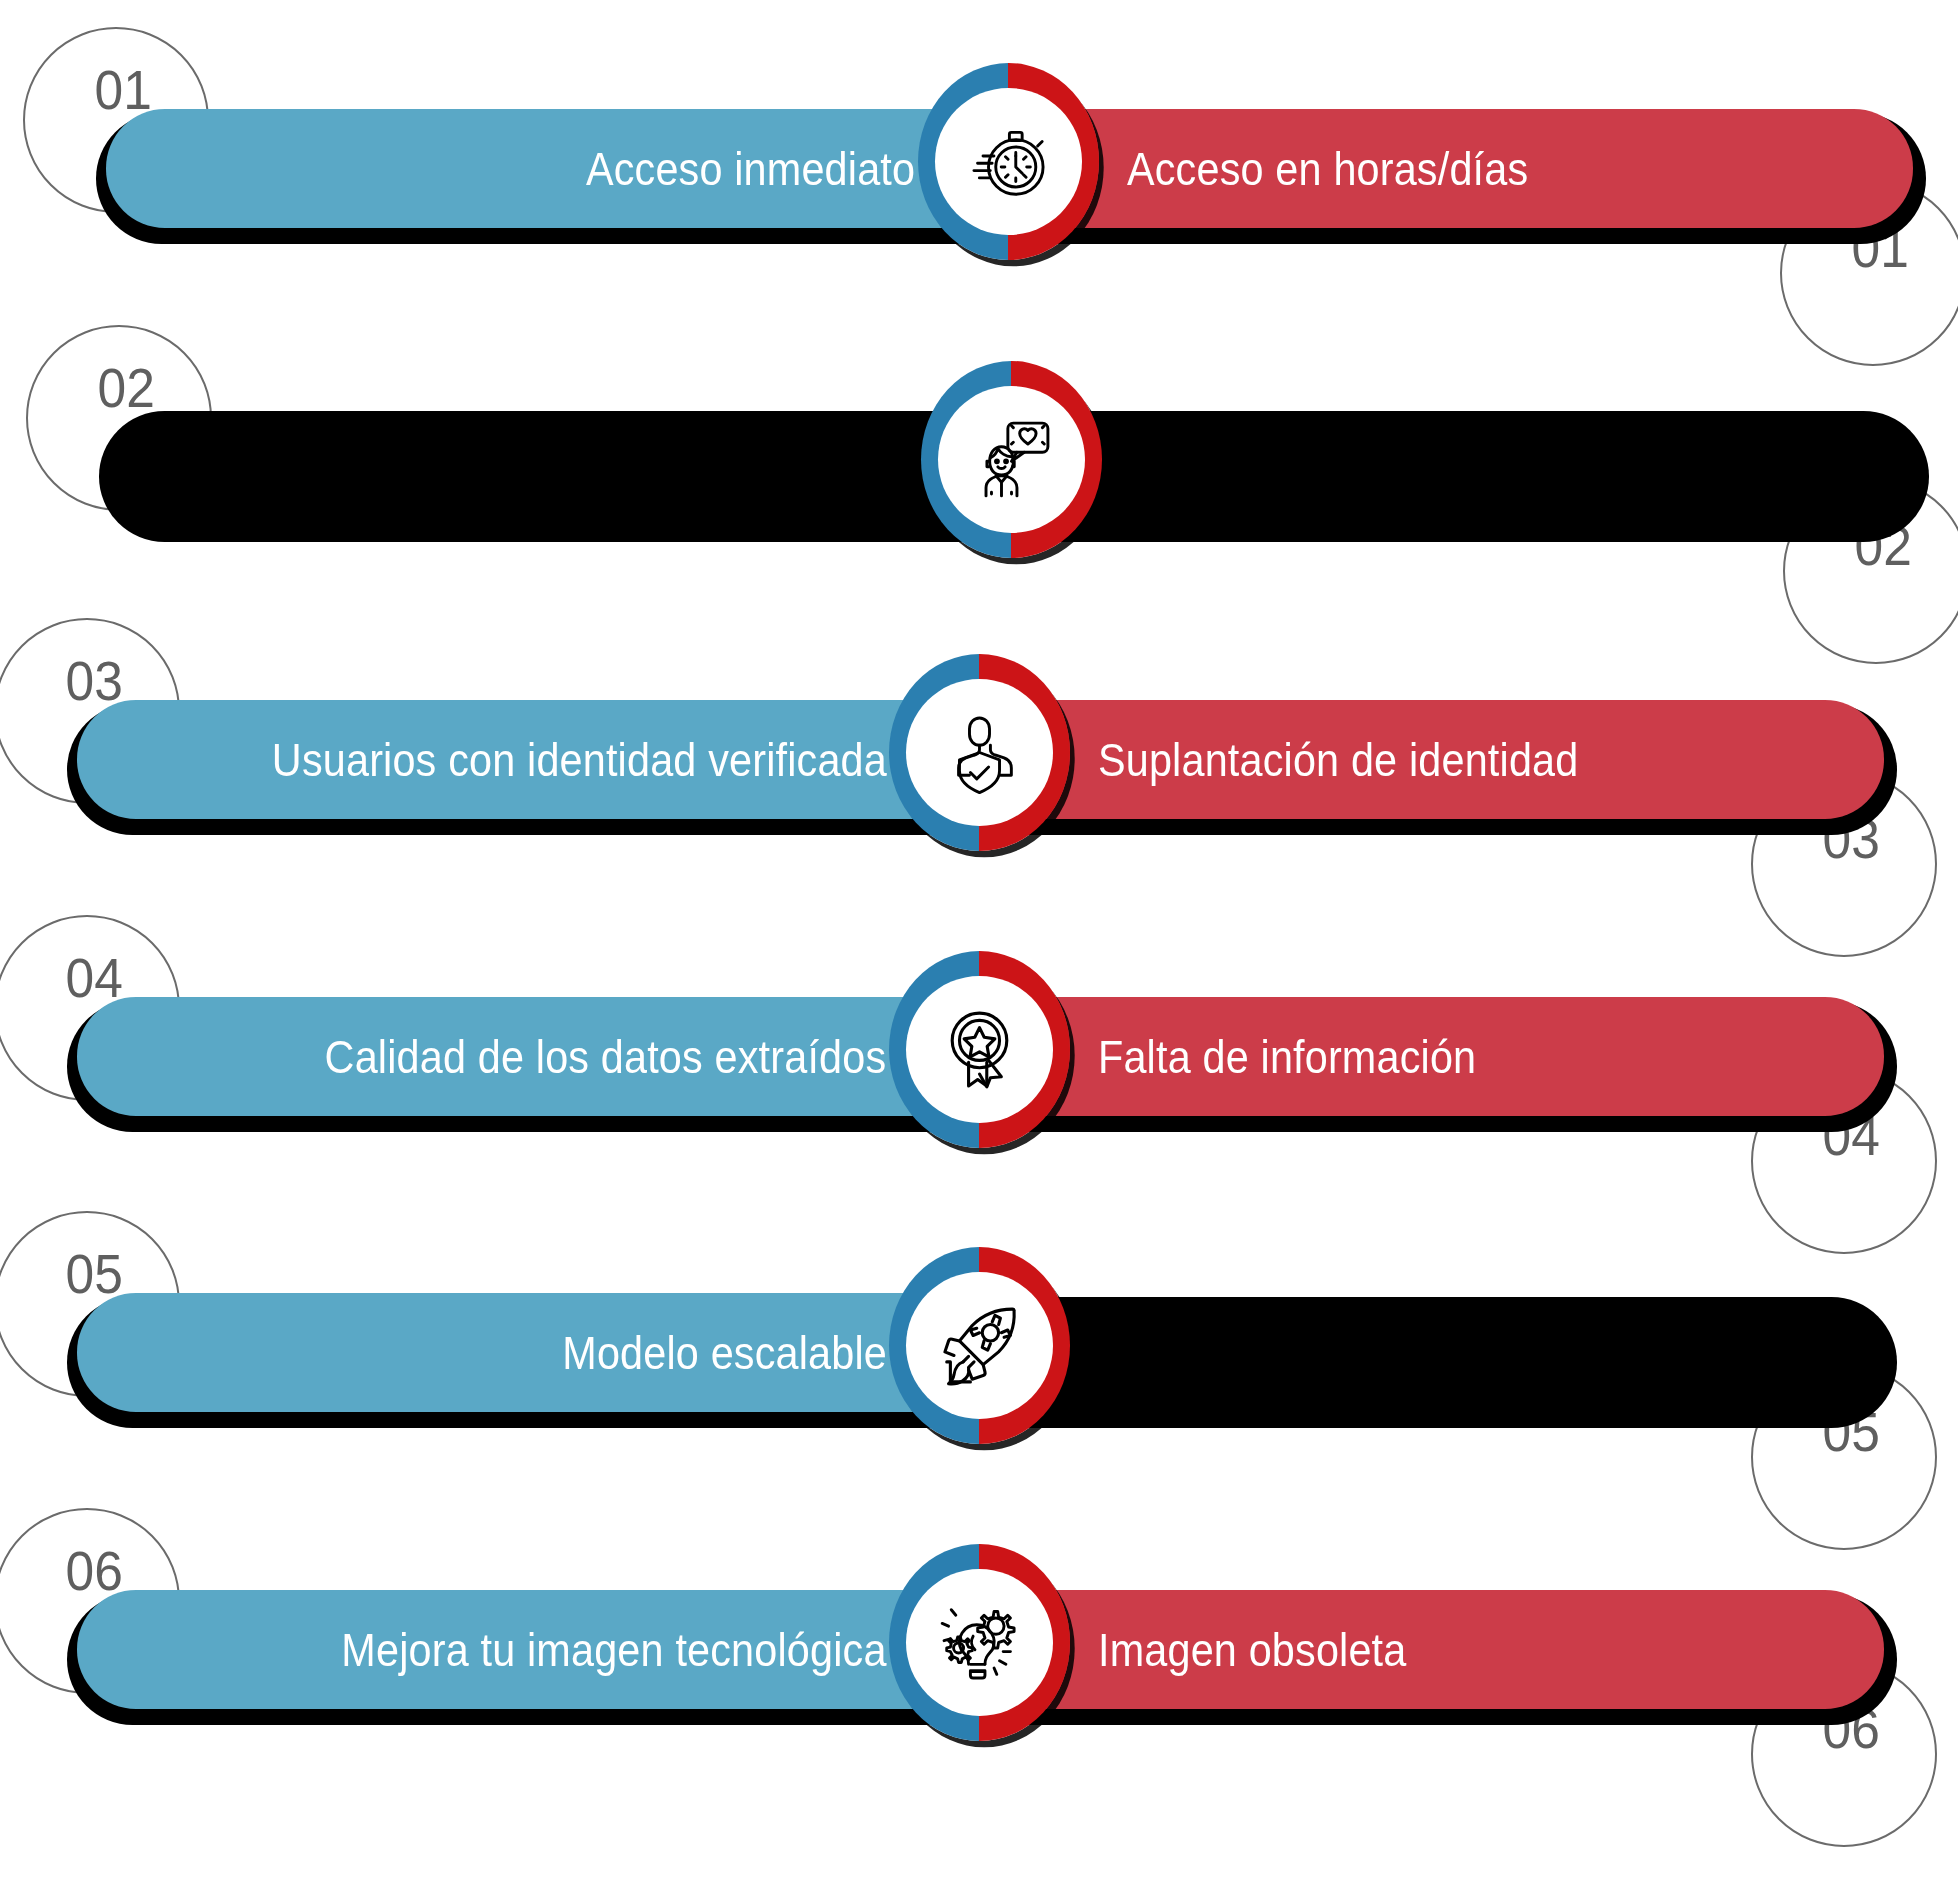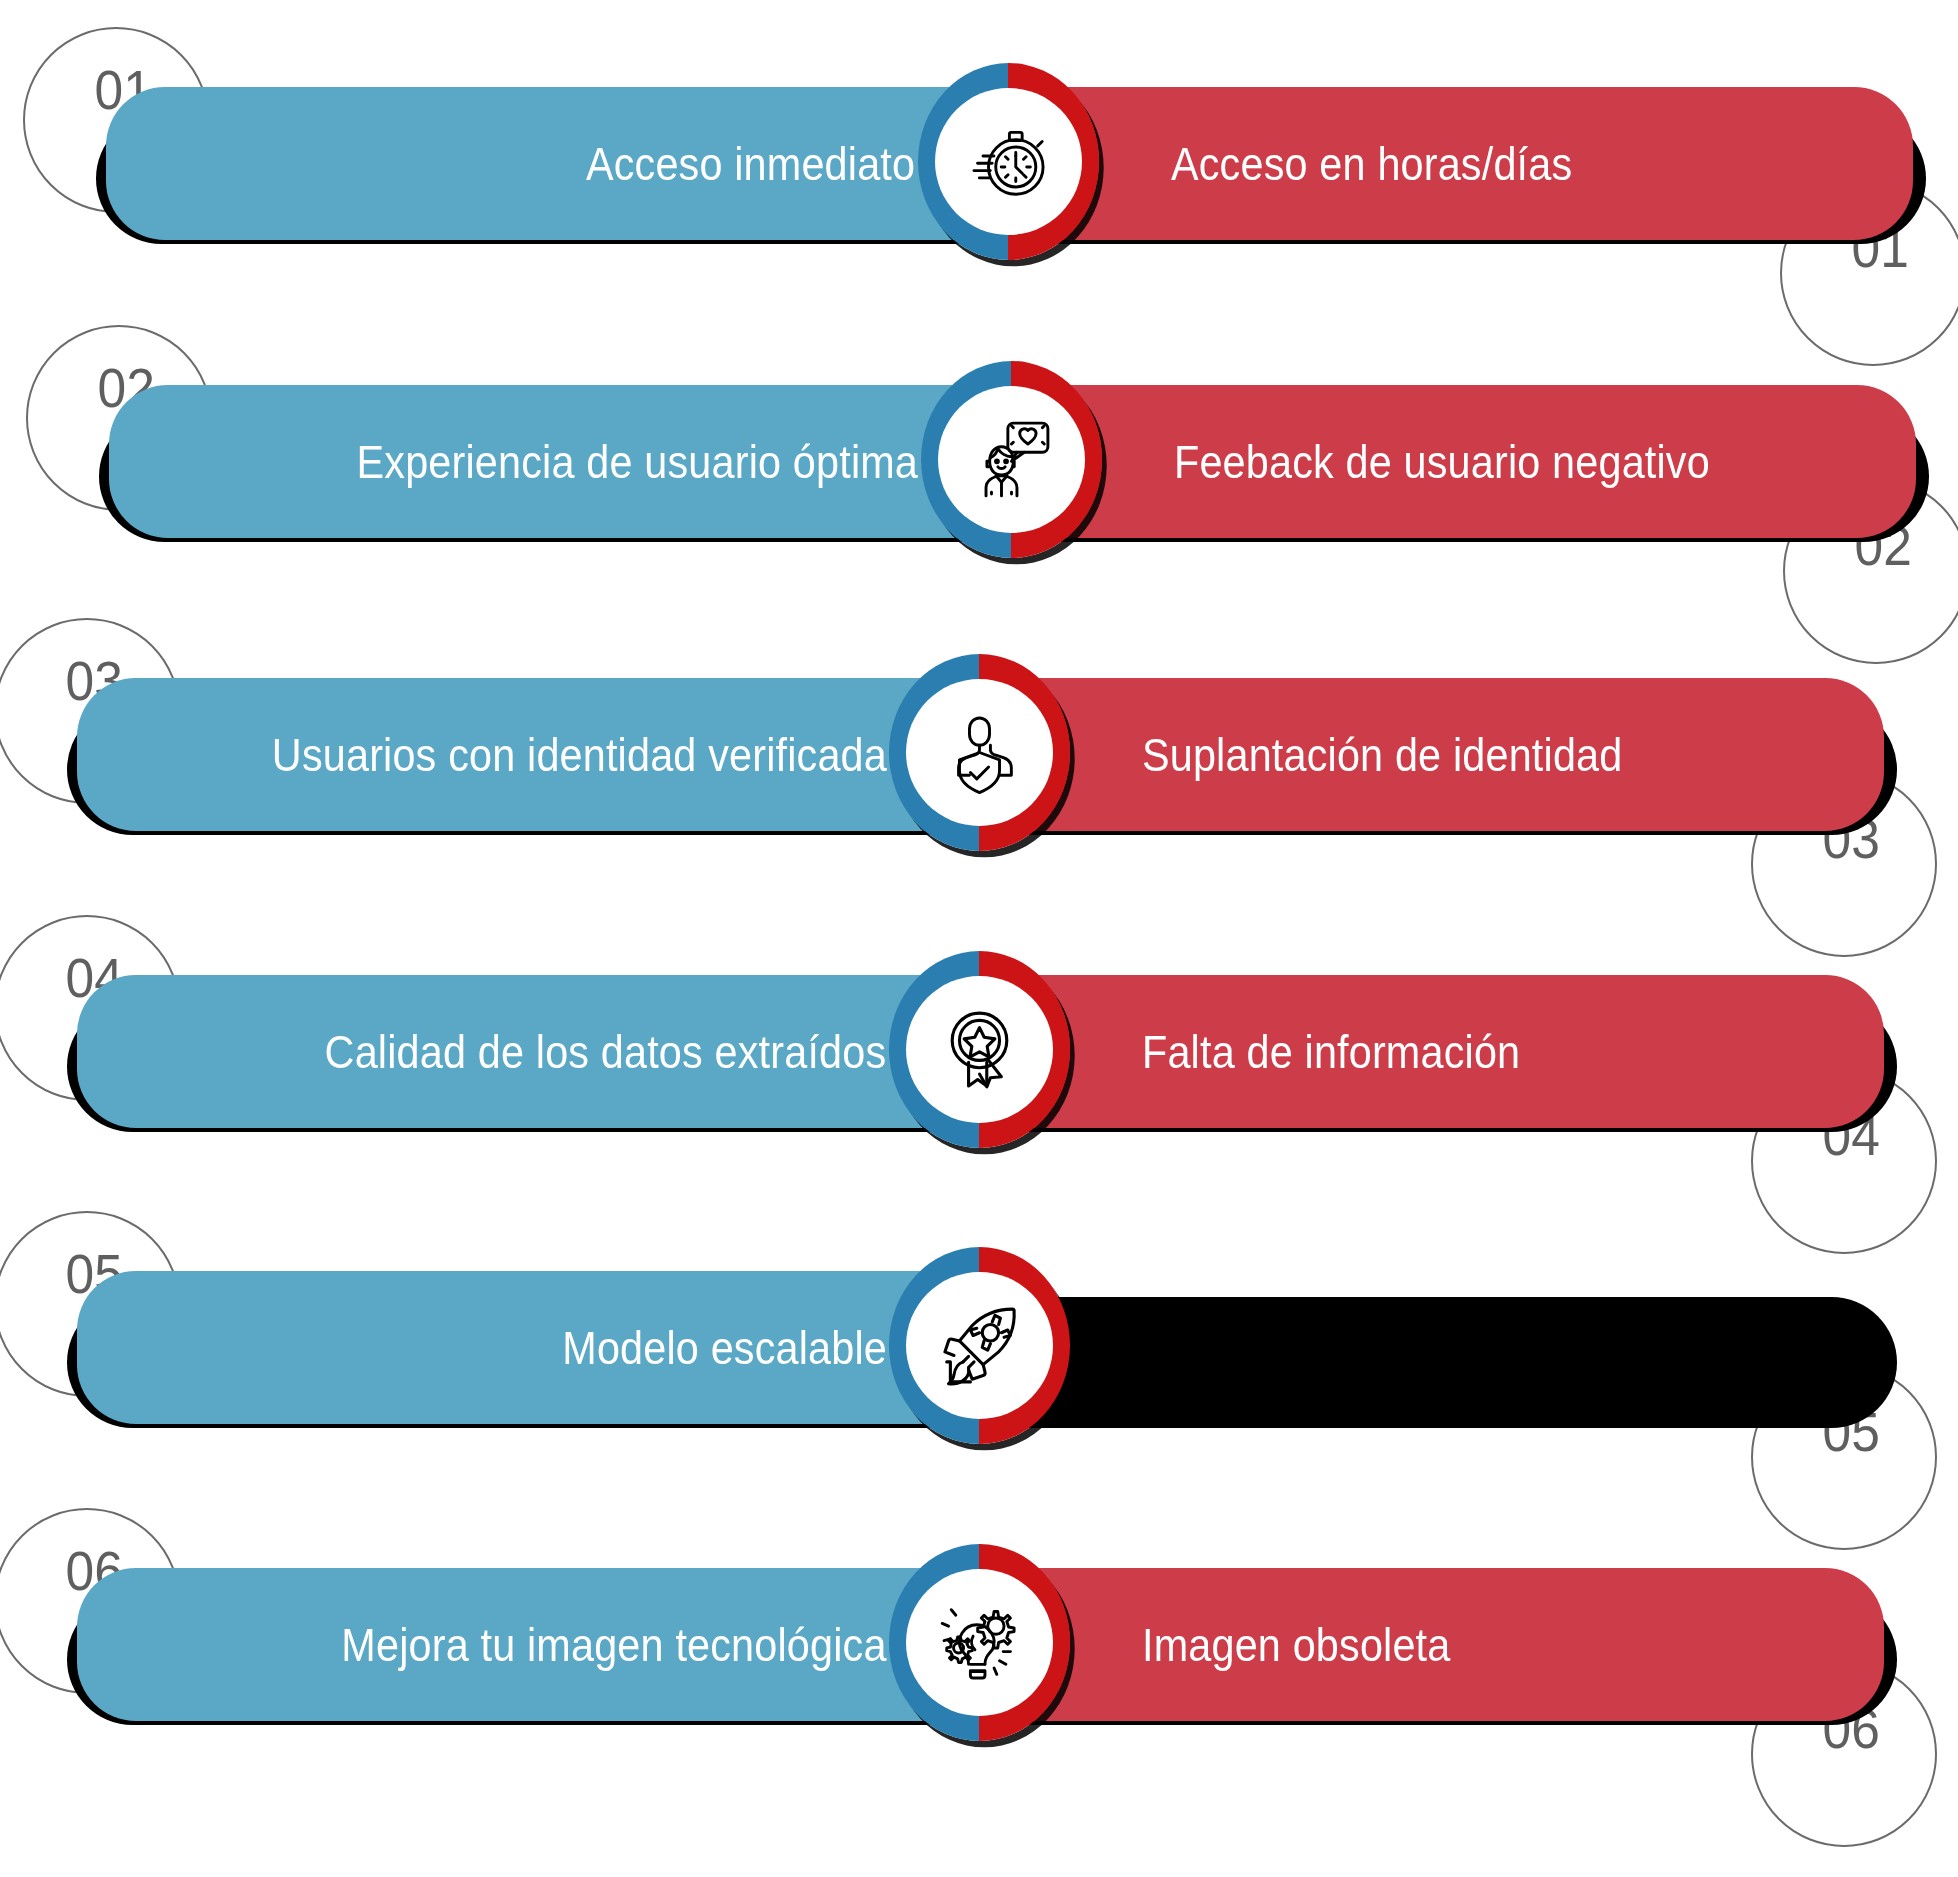--- a/index.html
+++ b/index.html
@@ -13,23 +13,23 @@
   
   .row{position:absolute;left:0;width:1959px;height:297px;}
 
   
   .bar-shadow{
     position:absolute;left:67px;top:86px;
     width:1830px;height:131px;
     background:#000000;border-radius:66px;
   }
   .bar-pair{
-    position:absolute;left:77px;top:60px;
-    width:1807px;height:153px;
-    display:flex;border-radius:59px;overflow:hidden;gap:44px;
+    position:absolute;left:77px;top:82px;
+    width:1807px;height:119px;
+    display:flex;border-radius:59px;overflow:hidden;
   }
   .bar{
     flex:0 0 50%;height:100%;
     display:flex;align-items:center;
     box-sizing:border-box;
   }
   .bar.left{
     background:#5aa8c6;
     justify-content:flex-end;
     padding-right:94px;
@@ -146,28 +146,20 @@
     <div class="row" style="top: 325px; margin-left: 32px;">
     <div class="num-circle num-left">
       <span>02</span>
     </div>
     <div class="num-circle num-right">
       <span>02</span>
     </div>
 
     <div class="bar-shadow"></div>
 
-    <div class="bar-pair">
-      <div class="bar left">
-        <div class="bar-label">Experiencia de usuario óptima</div>
-      </div>
-      <div class="bar right">
-        <div class="bar-label">Feeback de usuario negativo</div>
-      </div>
-    </div>
 
     <div class="center-badge">
       <div class="ring"></div>
       <div class="ring-inner">
 
     <svg viewBox="0 0 100 100" fill="none" stroke="#000" stroke-width="3.2" stroke-linecap="round" stroke-linejoin="round">
       <rect x="46" y="10" width="44" height="32" rx="6"></rect>
       <path d="M56 42l-6 10 14-10"></path>
       <path d="M68 18c-3.5-3.6-9-1.4-9 3.4 0 5.2 9 11.6 9 11.6s9-6.4 9-11.6c0-4.8-5.5-7-9-3.4z"></path>
       <path d="M52 15l-2-2M84 15l2-2M52 31l-2 2M84 31l2 2"></path>

